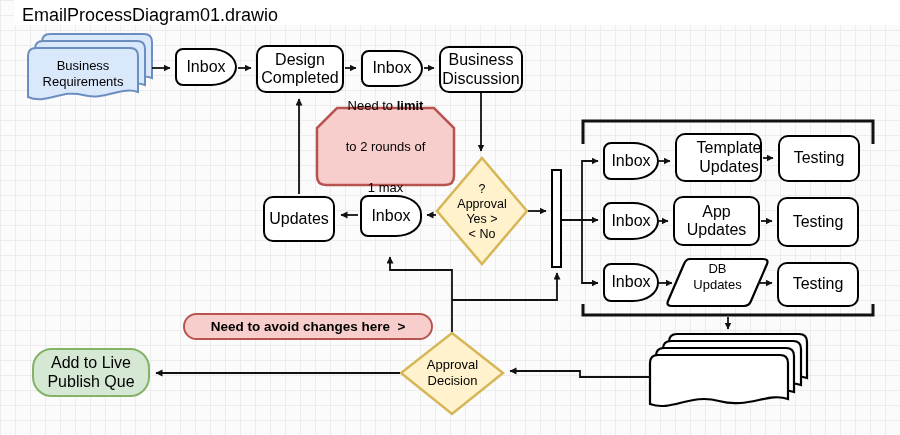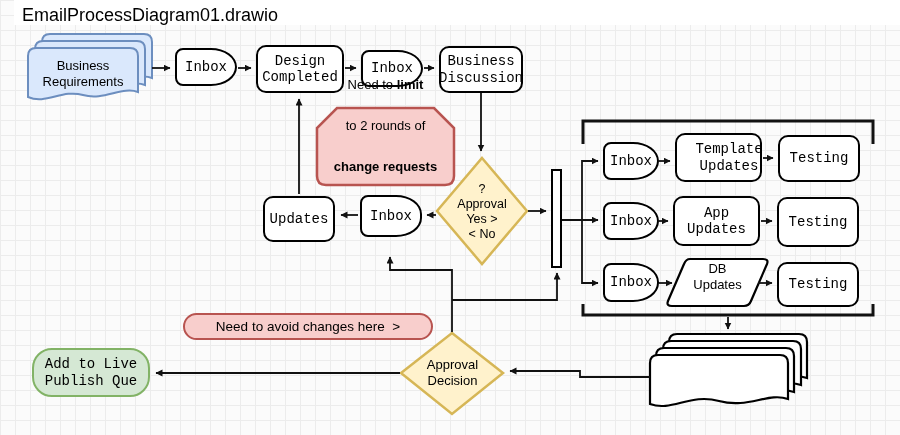--- a/index.html
+++ b/index.html
@@ -10,33 +10,33 @@
                      linear-gradient(to bottom,#ececec 1px,transparent 1px);
     background-size:15px 15px;
     font-family:"Liberation Sans",sans-serif;color:#000;
   }
   .title-strip{position:absolute;left:14px;top:0;width:886px;height:25px;background:#fff;}
   .diagram-title{position:absolute;left:22px;top:5px;font-size:18px;color:#000;}
   svg.layer{position:absolute;left:0;top:0;width:900px;height:435px;}
   .node{
     position:absolute;box-sizing:border-box;display:flex;align-items:center;justify-content:center;
     text-align:center;background:#fff;border:2px solid #000;
-    font-size:14px;line-height:1.15;white-space:pre-line;font-family:Liberation Mono, monospace;
+    font-size:16px;line-height:1.15;white-space:pre-line;
   }
   .rounded{border-radius:10px;}
   .delay{border-radius:8px 26px 26px 8px / 8px 19px 19px 8px;}
   .bar{position:absolute;box-sizing:border-box;background:#fff;border:2px solid #000;}
   .overlay-label{
     position:absolute;display:flex;align-items:center;justify-content:center;text-align:center;
     font-size:13px;line-height:1.2;white-space:pre-line;
   }
   .pill{
     position:absolute;box-sizing:border-box;display:flex;align-items:center;justify-content:center;
     background:#f8cecc;border:2px solid #b85450;border-radius:14px;
-    font-size:13.5px;font-weight:normal;white-space:pre;
+    font-size:13.5px;font-weight:bold;white-space:pre;
   }
   .green-node{background:#d5e8d4;border-color:#82b366;border-radius:20px;}
   .callout-label div{line-height:17px;}
   .b{font-weight:bold;}
 </style>
 </head>
 <body>
 
 <div class="canvas">
 
@@ -110,21 +110,20 @@
   <div class="node delay" style="left:175px;top:48px;width:62px;height:38px;"><span>Inbox</span></div>
   <div class="node rounded" style="left:256px;top:45px;width:88px;height:48px;"><span>Design
 Completed</span></div>
   <div class="node delay" style="left:361px;top:50px;width:62px;height:37px;"><span>Inbox</span></div>
   <div class="node rounded" style="left:439px;top:46px;width:84px;height:47px;"><span>Business
 Discussion</span></div>
 
   <div class="overlay-label callout-label" style="left:320px;top:111px;width:131px;height:70px;flex-direction:column;justify-content:center;gap:24px;">
     <div><span>Need to </span><span class="b">limit</span></div>
     <div>to 2 rounds of</div>
-    <div class="b">change requests</div>
     <div>1 max</div>
   </div>
 
   <div class="overlay-label" style="left:437px;top:180px;width:90px;height:64px;font-size:12.5px;">?
 Approval
 Yes &gt;
 &lt; No</div>
 
   <div class="node rounded" style="left:263px;top:196px;width:72px;height:46px;"><span>Updates</span></div>
   <div class="node delay" style="left:360px;top:195px;width:62px;height:42px;"><span>Inbox</span></div>

